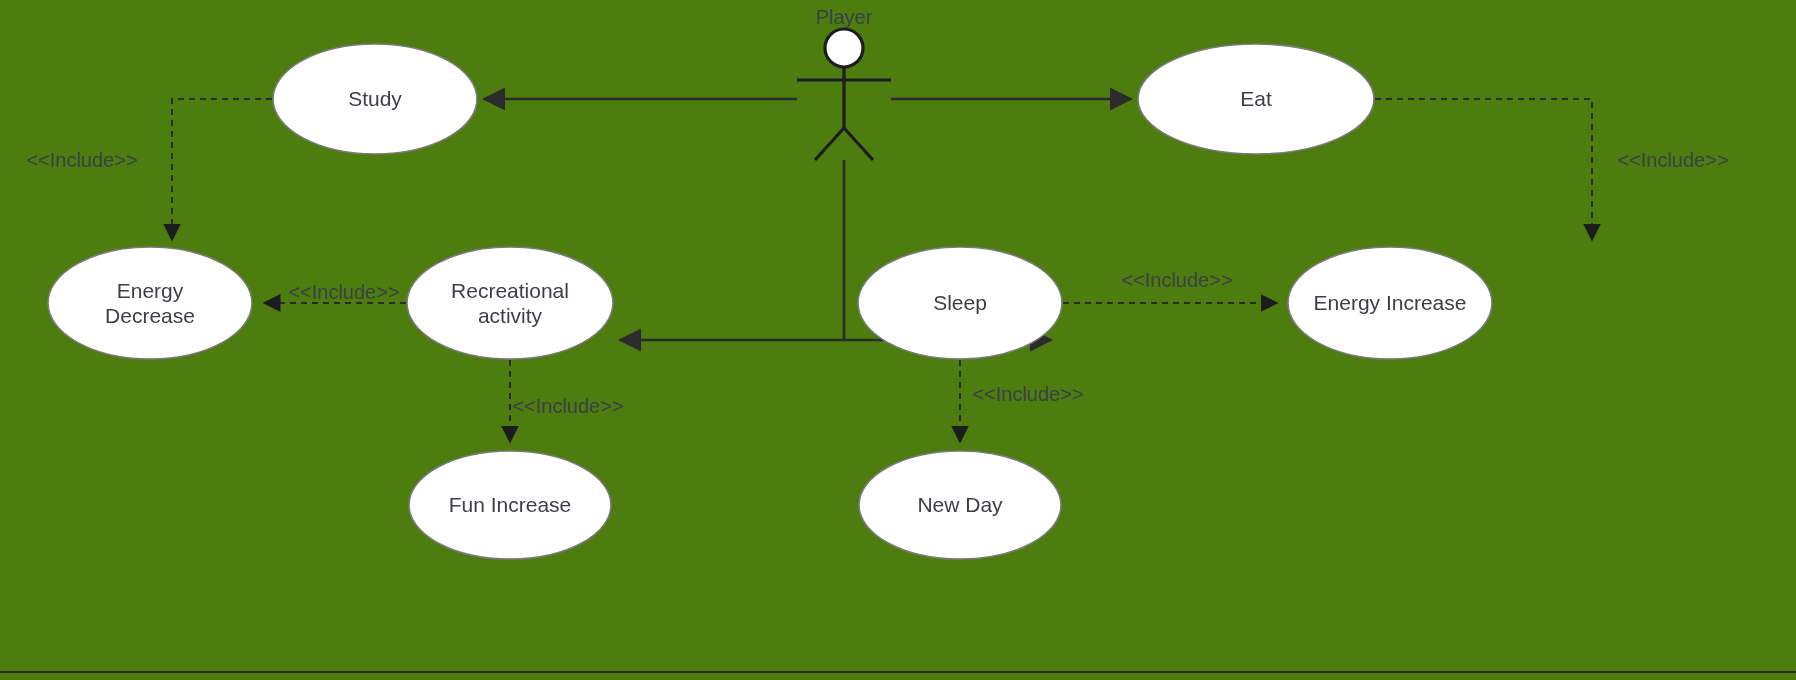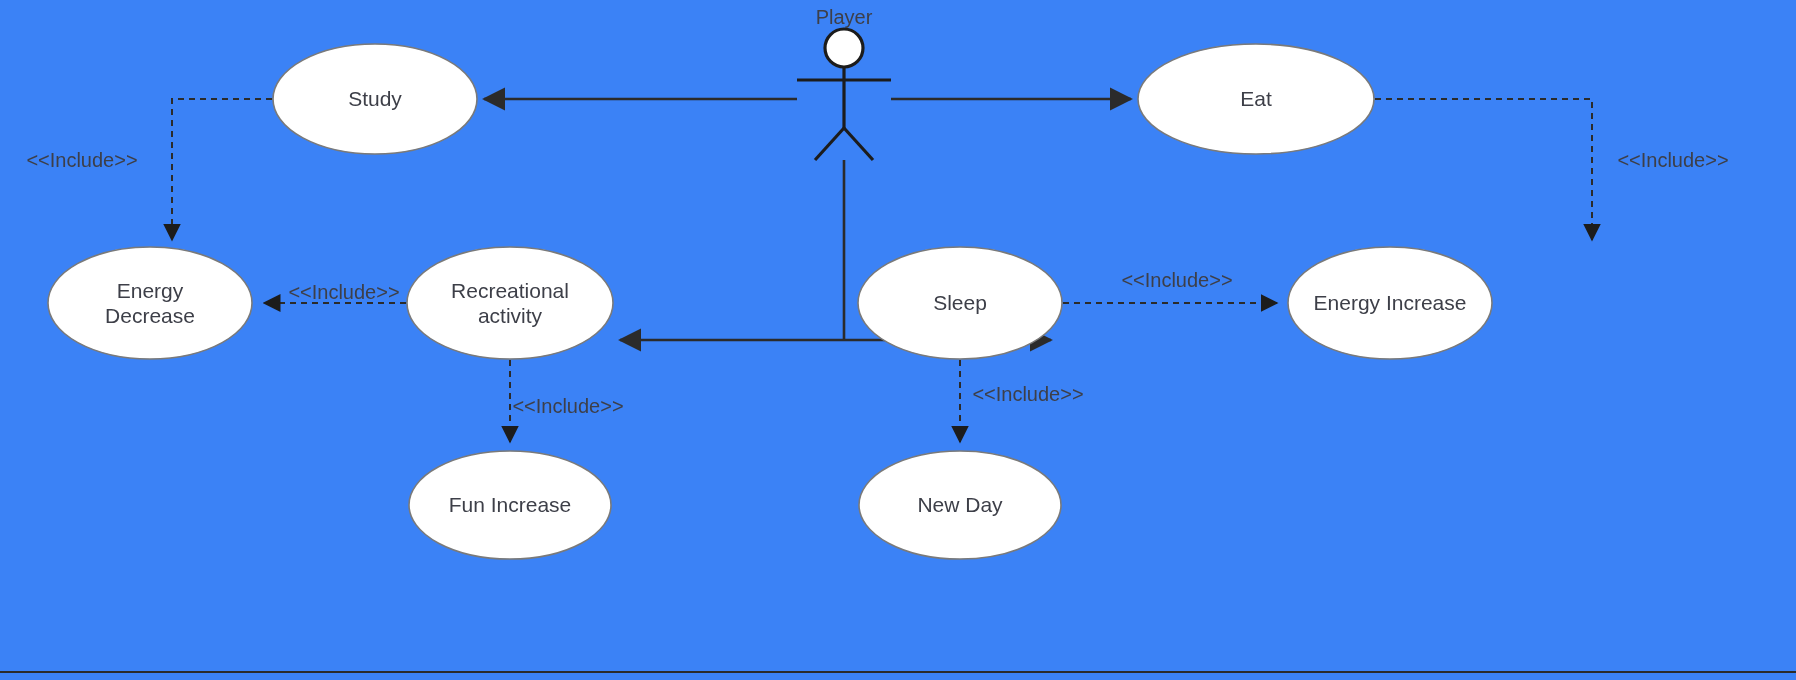--- a/index.html
+++ b/index.html
@@ -11,21 +11,21 @@
   body {
     font-family: "Liberation Sans", sans-serif;
     width: 1796px;
     height: 680px;
     overflow: hidden;
   }
   #diagram-root {
     position: relative;
     width: 1796px;
     height: 680px;
-    background: #3b82f6;
+    background: #4d7c0f;
   }
   svg#uml-canvas {
     position: absolute;
     top: 0;
     left: 0;
     width: 1796px;
     height: 680px;
     display: block;
   }
   .ellipse-shape {

